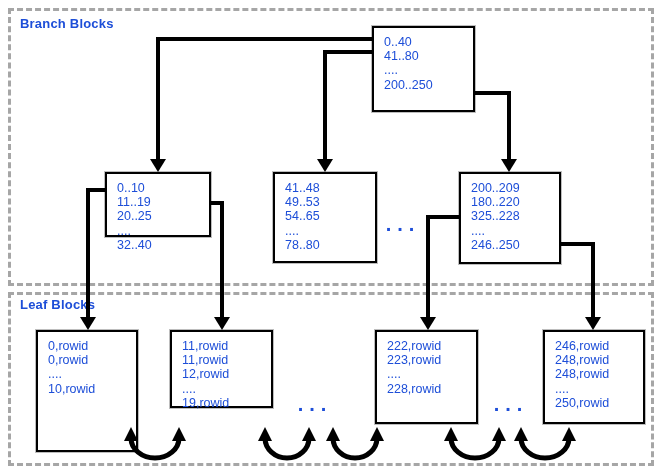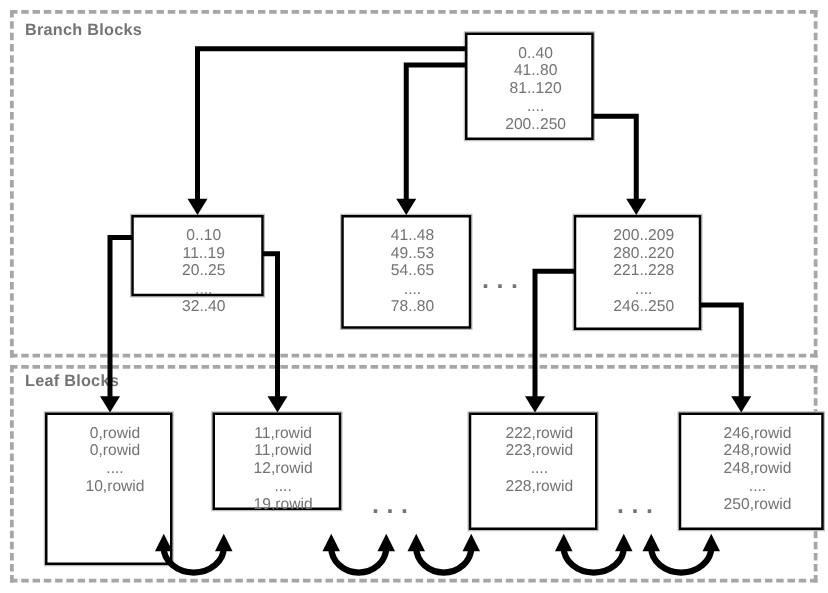--- a/index.html
+++ b/index.html
@@ -1,32 +1,32 @@
 <!DOCTYPE html>
 <html><head>
 <meta charset="utf-8">
 <style>
   html,body{margin:0;padding:0;background:#ffffff;}
   #canvas{
     position:relative;width:662px;height:474px;background:#ffffff;
-    font-family:"Liberation Sans",sans-serif;color:#737373;overflow:hidden;
+    font-family:"Liberation Sans",sans-serif;color:#1d4ed8;overflow:hidden;
   }
   .region{
     position:absolute;box-sizing:border-box;
     border:3px dashed #a6a6a6;background:transparent;
   }
   #region-branch{left:8px;top:8px;width:646px;height:278px;}
   #region-leaf{left:8px;top:292px;width:646px;height:174px;}
   .seclabel{
     position:absolute;font-weight:bold;font-size:13px;letter-spacing:0.2px;
   }
   .node{
     position:absolute;box-sizing:border-box;background:#ffffff;
     border:2px solid #000;box-shadow:0 0 0 1px #bdbdbd;
-    padding:7px 0 0 10px;z-index:3;text-align:center;
+    padding:7px 0 0 10px;z-index:3;
   }
   .nline{
     font-size:12.5px;line-height:14.2px;white-space:nowrap;
   }
   .ellipsis{
     position:absolute;font-size:20px;font-weight:bold;letter-spacing:6px;
     text-align:center;z-index:3;line-height:24px;height:24px;
   }
   #svg-overlay{
     position:absolute;left:0;top:0;z-index:5;pointer-events:none;
@@ -42,21 +42,20 @@
 
   <div class="region" id="region-branch"></div>
   <div class="region" id="region-leaf"></div>
 
   <div class="seclabel" style="left:20px;top:16px">Branch Blocks</div>
   <div class="seclabel" style="left:20px;top:297px">Leaf Blocks</div>
 
   <div class="node" style="left:372px;top:26px;width:103px;height:86px">
     <div class="nline">0..40</div>
     <div class="nline">41..80</div>
-    <div class="nline">81..120</div>
     <div class="nline">....</div>
     <div class="nline">200..250</div>
   </div>
 
   <div class="node" style="left:105px;top:172px;width:106px;height:65px">
     <div class="nline">0..10</div>
     <div class="nline">11..19</div>
     <div class="nline">20..25</div>
     <div class="nline">....</div>
     <div class="nline">32..40</div>
@@ -65,22 +64,22 @@
   <div class="node" style="left:273px;top:172px;width:104px;height:91px">
     <div class="nline">41..48</div>
     <div class="nline">49..53</div>
     <div class="nline">54..65</div>
     <div class="nline">....</div>
     <div class="nline">78..80</div>
   </div>
 
   <div class="node" style="left:459px;top:172px;width:102px;height:92px">
     <div class="nline">200..209</div>
-    <div class="nline">280..220</div>
-    <div class="nline">221..228</div>
+    <div class="nline">180..220</div>
+    <div class="nline">325..228</div>
     <div class="nline">....</div>
     <div class="nline">246..250</div>
   </div>
 
   <div class="ellipsis" style="left:378px;top:212px;width:50px">...</div>
 
   <div class="node" style="left:36px;top:330px;width:102px;height:122px">
     <div class="nline">0,rowid</div>
     <div class="nline">0,rowid</div>
     <div class="nline">....</div>
@@ -99,21 +98,21 @@
 
   <div class="node" style="left:375px;top:330px;width:103px;height:94px">
     <div class="nline">222,rowid</div>
     <div class="nline">223,rowid</div>
     <div class="nline">....</div>
     <div class="nline">228,rowid</div>
   </div>
 
   <div class="ellipsis" style="left:486px;top:392px;width:50px">...</div>
 
-  <div class="node" style="left:543px;top:330px;width:116px;height:94px">
+  <div class="node" style="left:543px;top:330px;width:102px;height:94px">
     <div class="nline">246,rowid</div>
     <div class="nline">248,rowid</div>
     <div class="nline">248,rowid</div>
     <div class="nline">....</div>
     <div class="nline">250,rowid</div>
   </div>
 
   <svg id="svg-overlay" width="662" height="474" viewBox="0 0 662 474">
 
     <path class="conn" d="M 373 39 H 158 V 161"></path>

